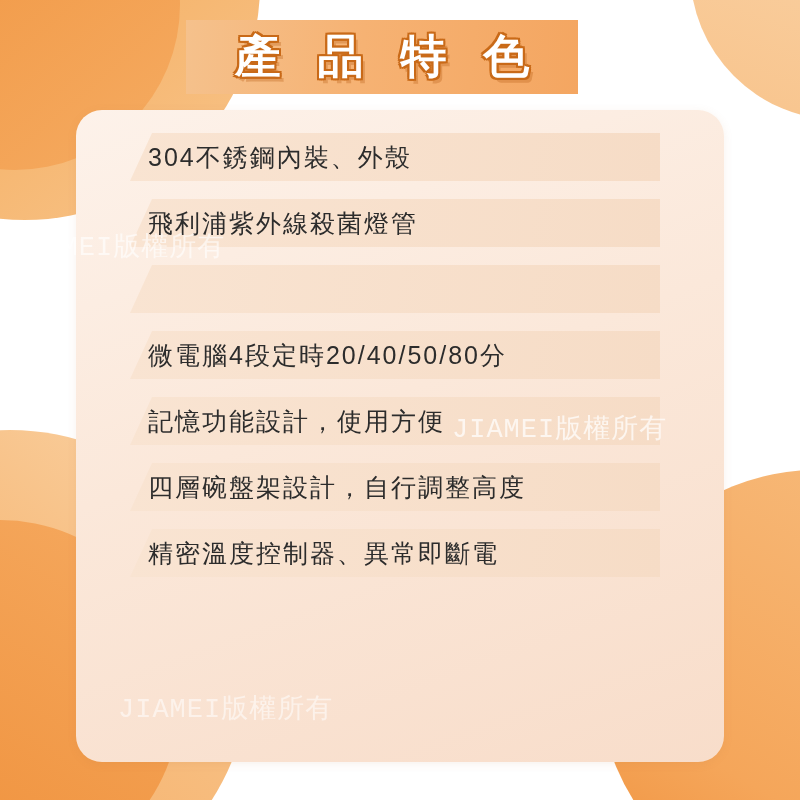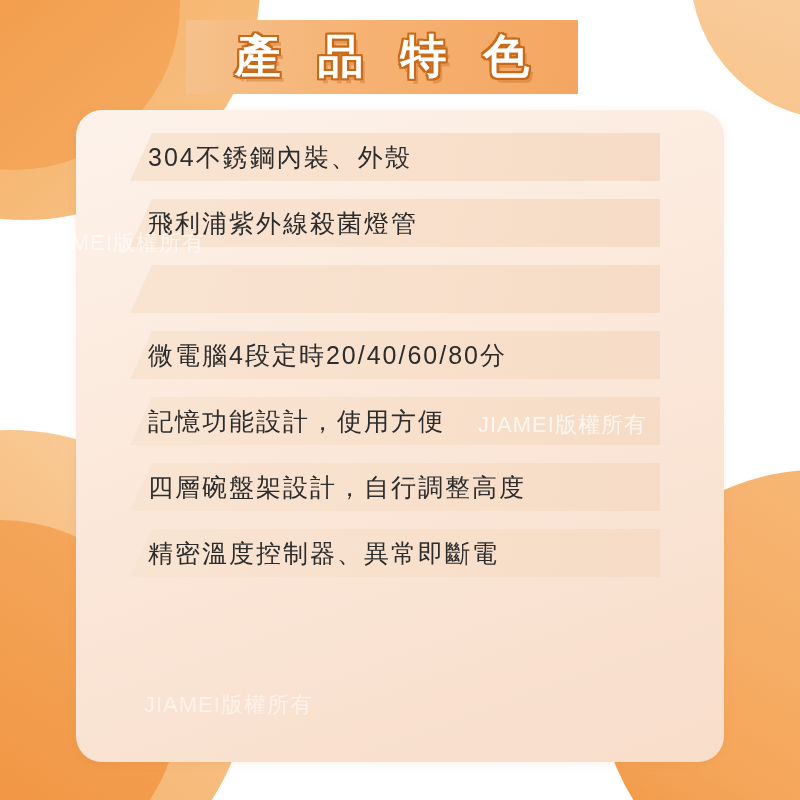--- a/index.html
+++ b/index.html
@@ -156,26 +156,25 @@
     letter-spacing: 2px;
     color: #2c2c2c;
     white-space: nowrap;
     font-family: "Liberation Sans", sans-serif;
   }
 
   
   .watermark {
     position: absolute;
     color: rgba(255, 255, 255, 0.62);
-    font-size: 22px;
+    font-size: 27px;
     letter-spacing: 1px;
-    font-family: Liberation Sans, sans-serif;
+    font-family: Liberation Mono, monospace;
     white-space: nowrap;
     pointer-events: none;
-    margin-left: 26px;
   }
   .wm-1 { left: 10px;  top: 228px; }
   .wm-2 { left: 452px; top: 410px; color: rgba(255,255,255,.72); }
   .wm-3 { left: 118px; top: 690px; color: rgba(255,255,255,.55); }
 </style>
 </head>
 <body>
 
 <div id="poster">
 
@@ -202,21 +201,21 @@
       <div class="feature-bar"></div>
       <div class="feature-text">飛利浦紫外線殺菌燈管</div>
     </div>
 
     <div class="feature-row">
       <div class="feature-bar"></div>
     </div>
 
     <div class="feature-row">
       <div class="feature-bar"></div>
-      <div class="feature-text">微電腦4段定時20/40/60/80分</div>
+      <div class="feature-text">微電腦4段定時20/40/50/80分</div>
     </div>
 
     <div class="feature-row">
       <div class="feature-bar"></div>
       <div class="feature-text">記憶功能設計，使用方便</div>
     </div>
 
     <div class="feature-row">
       <div class="feature-bar"></div>
       <div class="feature-text">四層碗盤架設計，自行調整高度</div>

